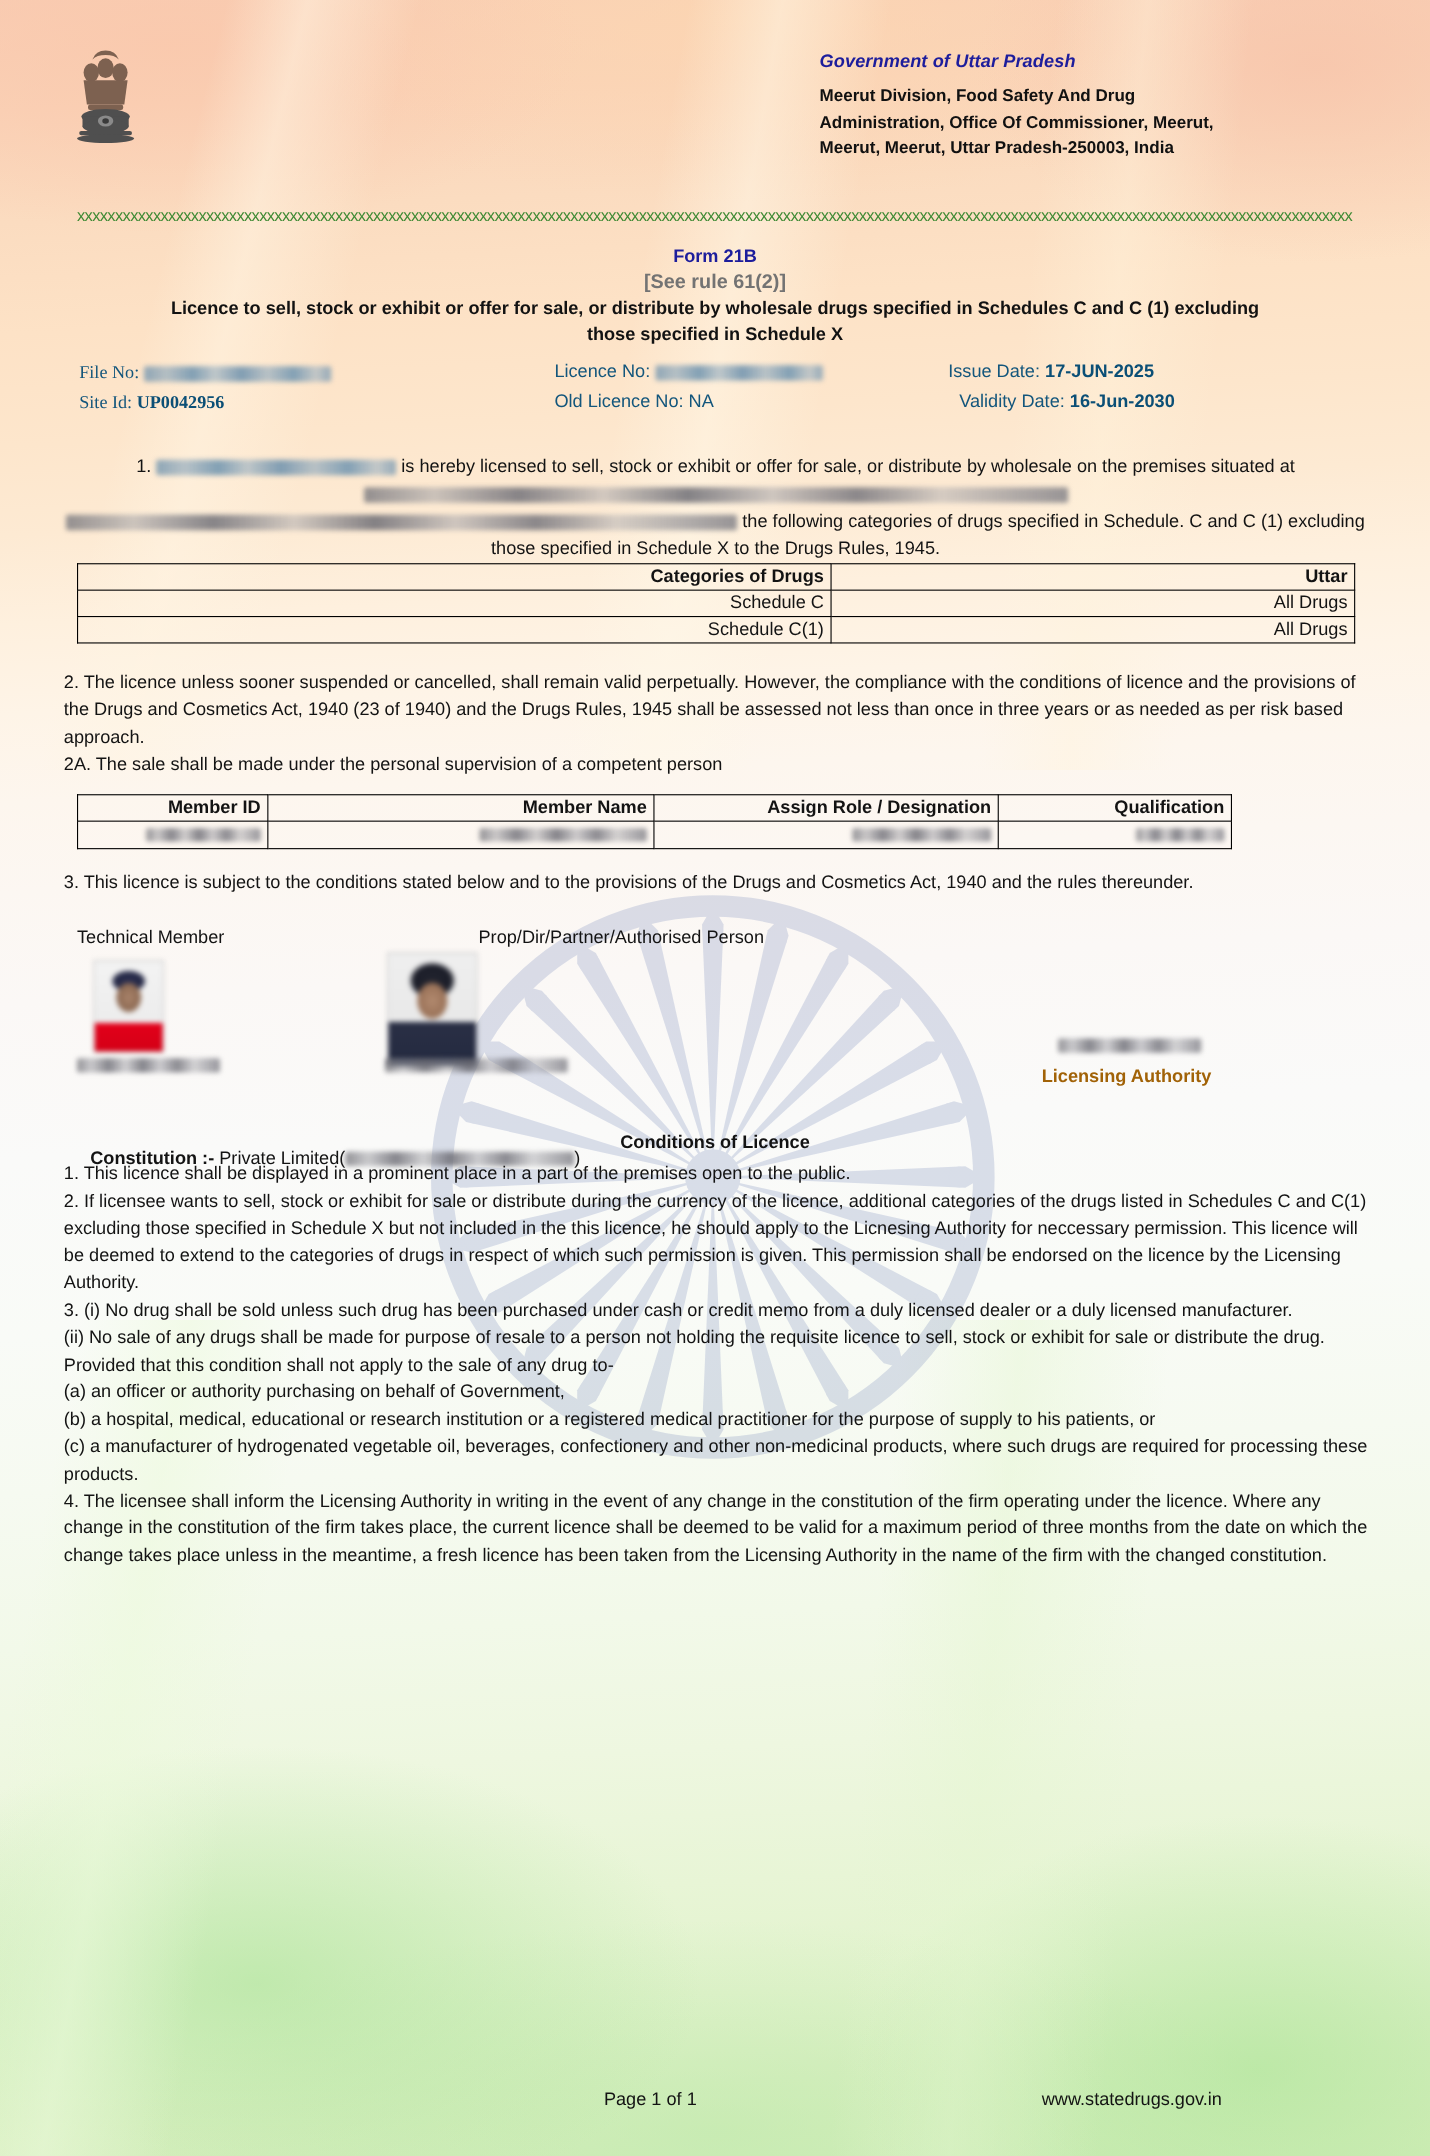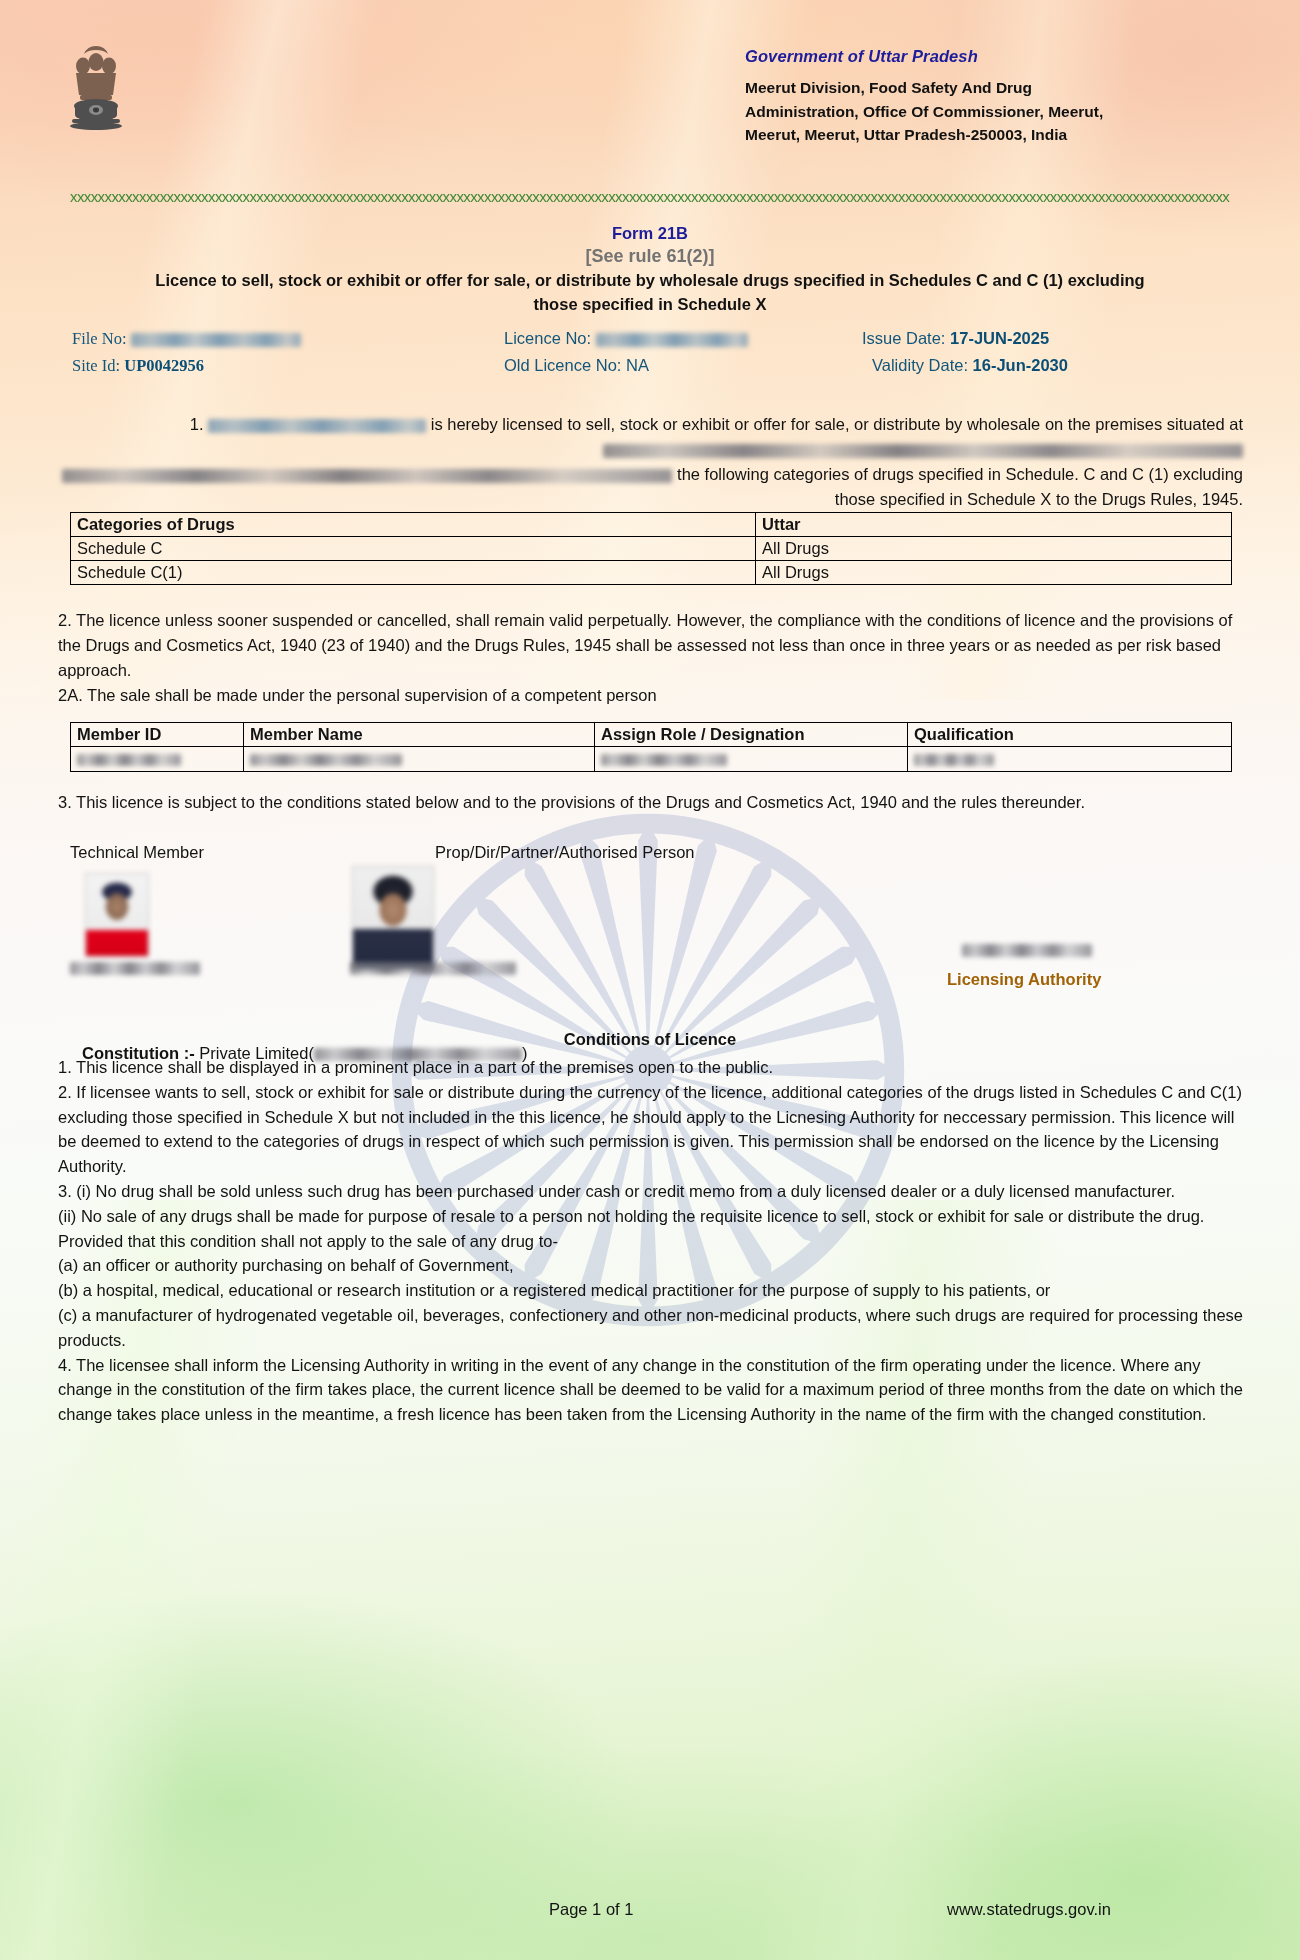--- a/index.html
+++ b/index.html
@@ -104,33 +104,33 @@
       rgba(120,120,126,.80) 0%, rgba(158,158,164,.52) 10%,
       rgba(112,112,120,.84) 22%, rgba(164,164,170,.48) 34%,
       rgba(108,108,116,.84) 46%, rgba(160,160,168,.50) 58%,
       rgba(114,114,122,.82) 70%, rgba(166,166,172,.46) 82%,
       rgba(122,122,130,.78) 100%);
     filter:blur(2.6px);
   }
 
   
   .para1{position:absolute;left:58px;top:412px;width:1185px;
-         font-size:16.5px;line-height:25px;color:#131313;text-align:right;}
+         font-size:16.5px;line-height:25px;color:#131313;text-align:center;}
 
   
   .tbl{position:absolute;border-collapse:collapse;font-size:16.5px;color:#131313;}
-  .tbl td,.tbl th{border:1px solid #000;padding:2px 6px;text-align:left;font-weight:normal;}
+  .tbl td,.tbl th{border:1px solid #000;padding:2px 6px;text-align:right;font-weight:normal;}
   .tbl th{font-weight:bold;}
   #drug-table{left:70px;top:512px;width:1162px;}
   #drug-table .colA{width:672px;}
 
   .para2{position:absolute;left:58px;top:608px;width:1185px;
          font-size:16.5px;line-height:25px;color:#131313;}
 
-  #member-table{left:70px;top:722px;width:1162px;}
+  #member-table{left:70px;top:722px;width:1050px;}
   #member-table .mA{width:160px;}
   #member-table .mB{width:338px;}
   #member-table .mC{width:300px;}
   #member-table td{height:20px;}
 
   .para3{position:absolute;left:58px;top:790px;width:1185px;
          font-size:16.5px;line-height:25px;color:#131313;}
 
   .sig-labels{position:absolute;top:843px;left:0;width:1300px;font-size:16.5px;color:#131313;}
   .sig-labels .lbl-tech{position:absolute;left:70px;}

